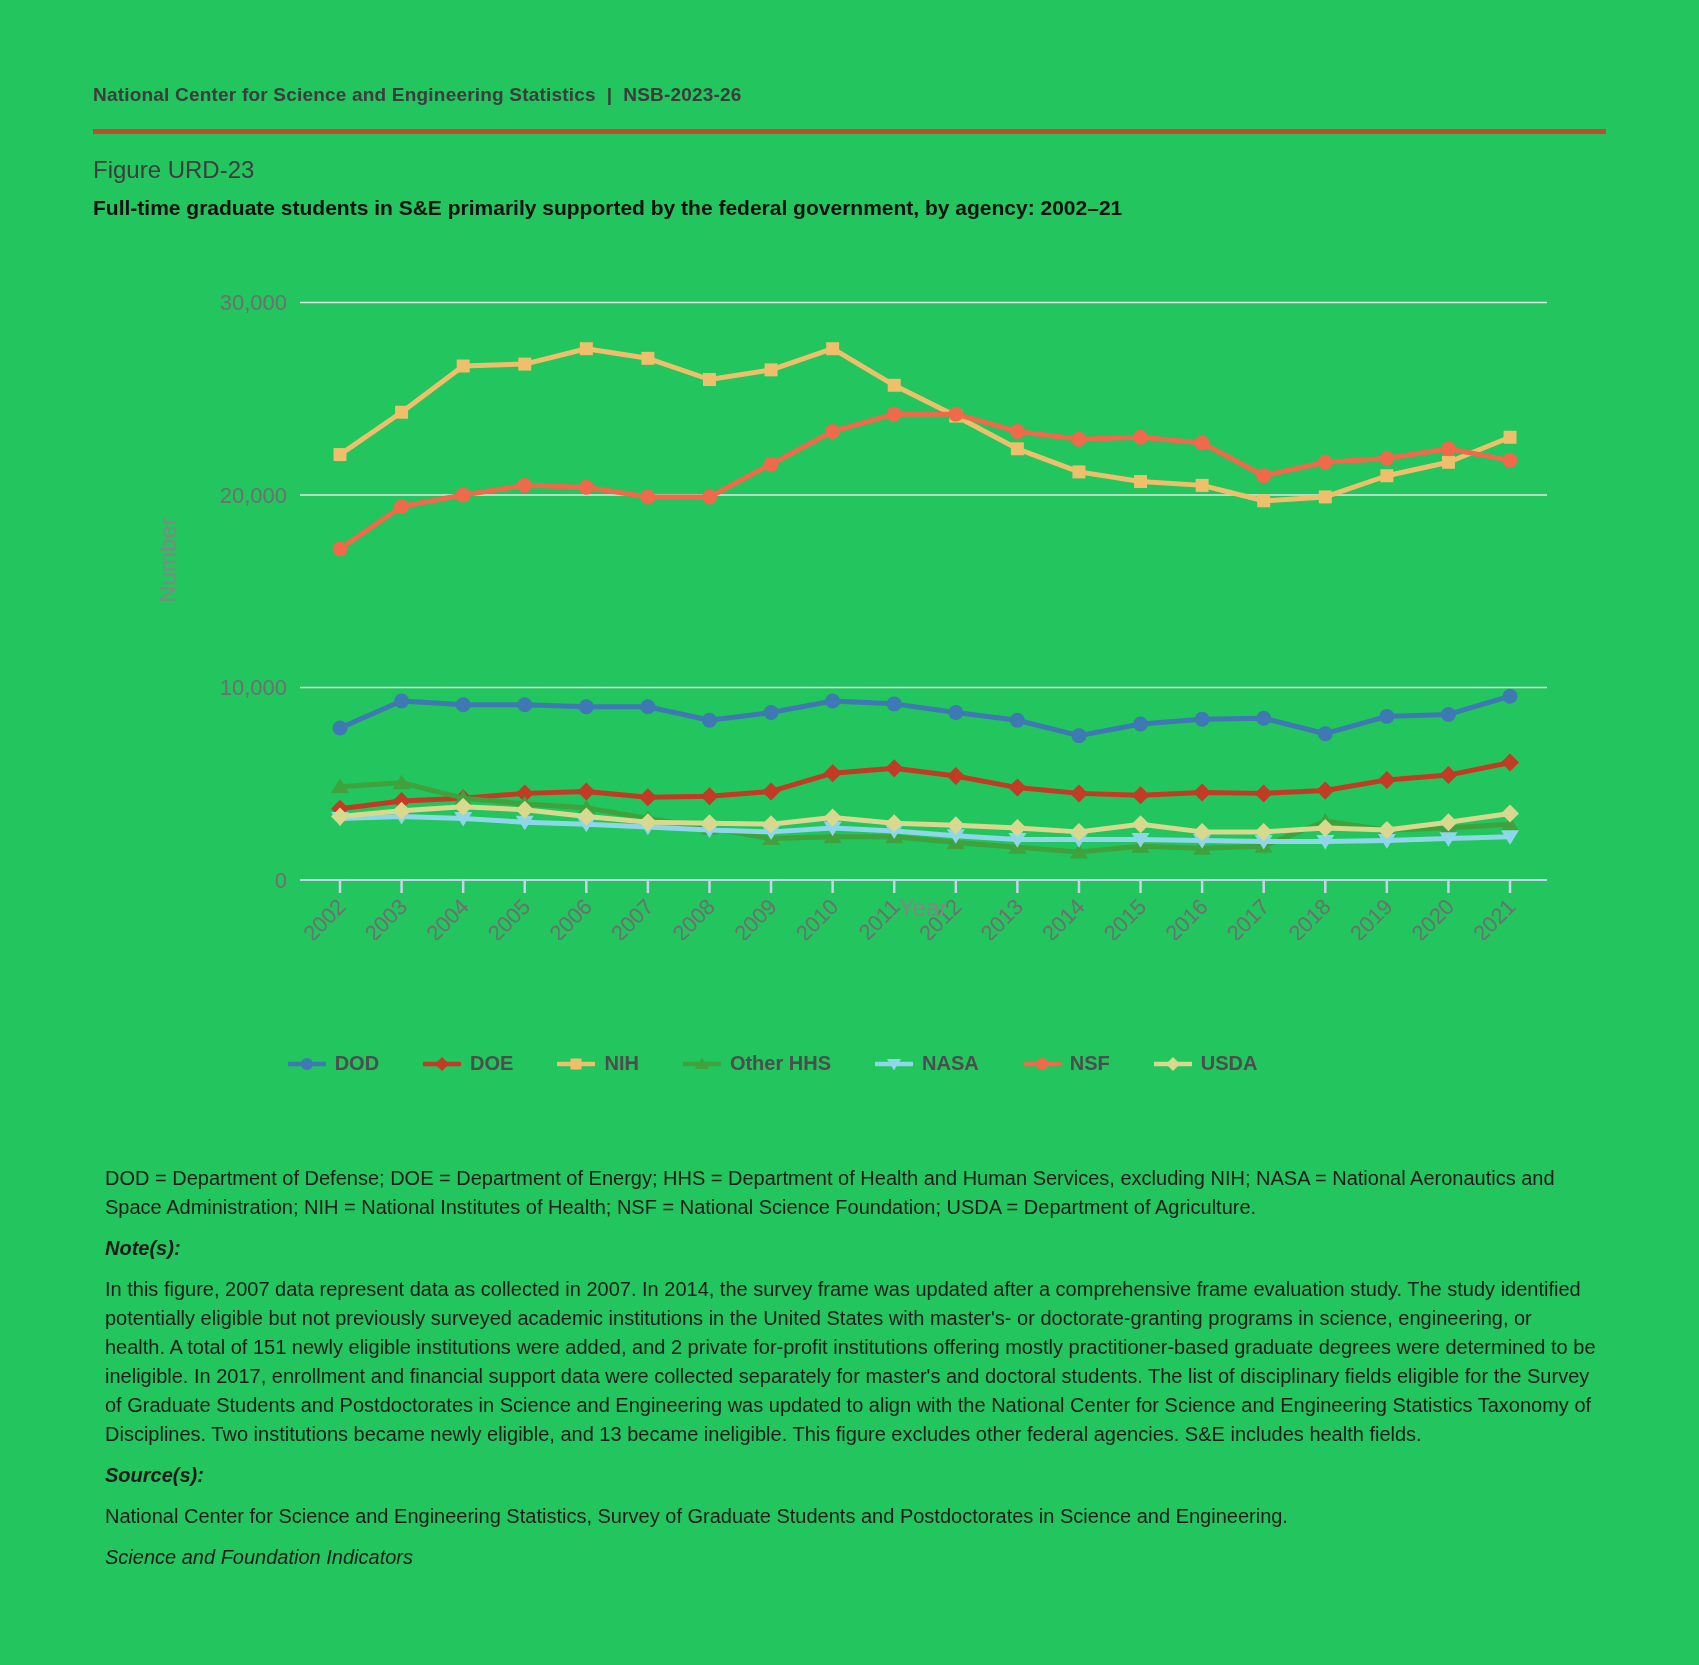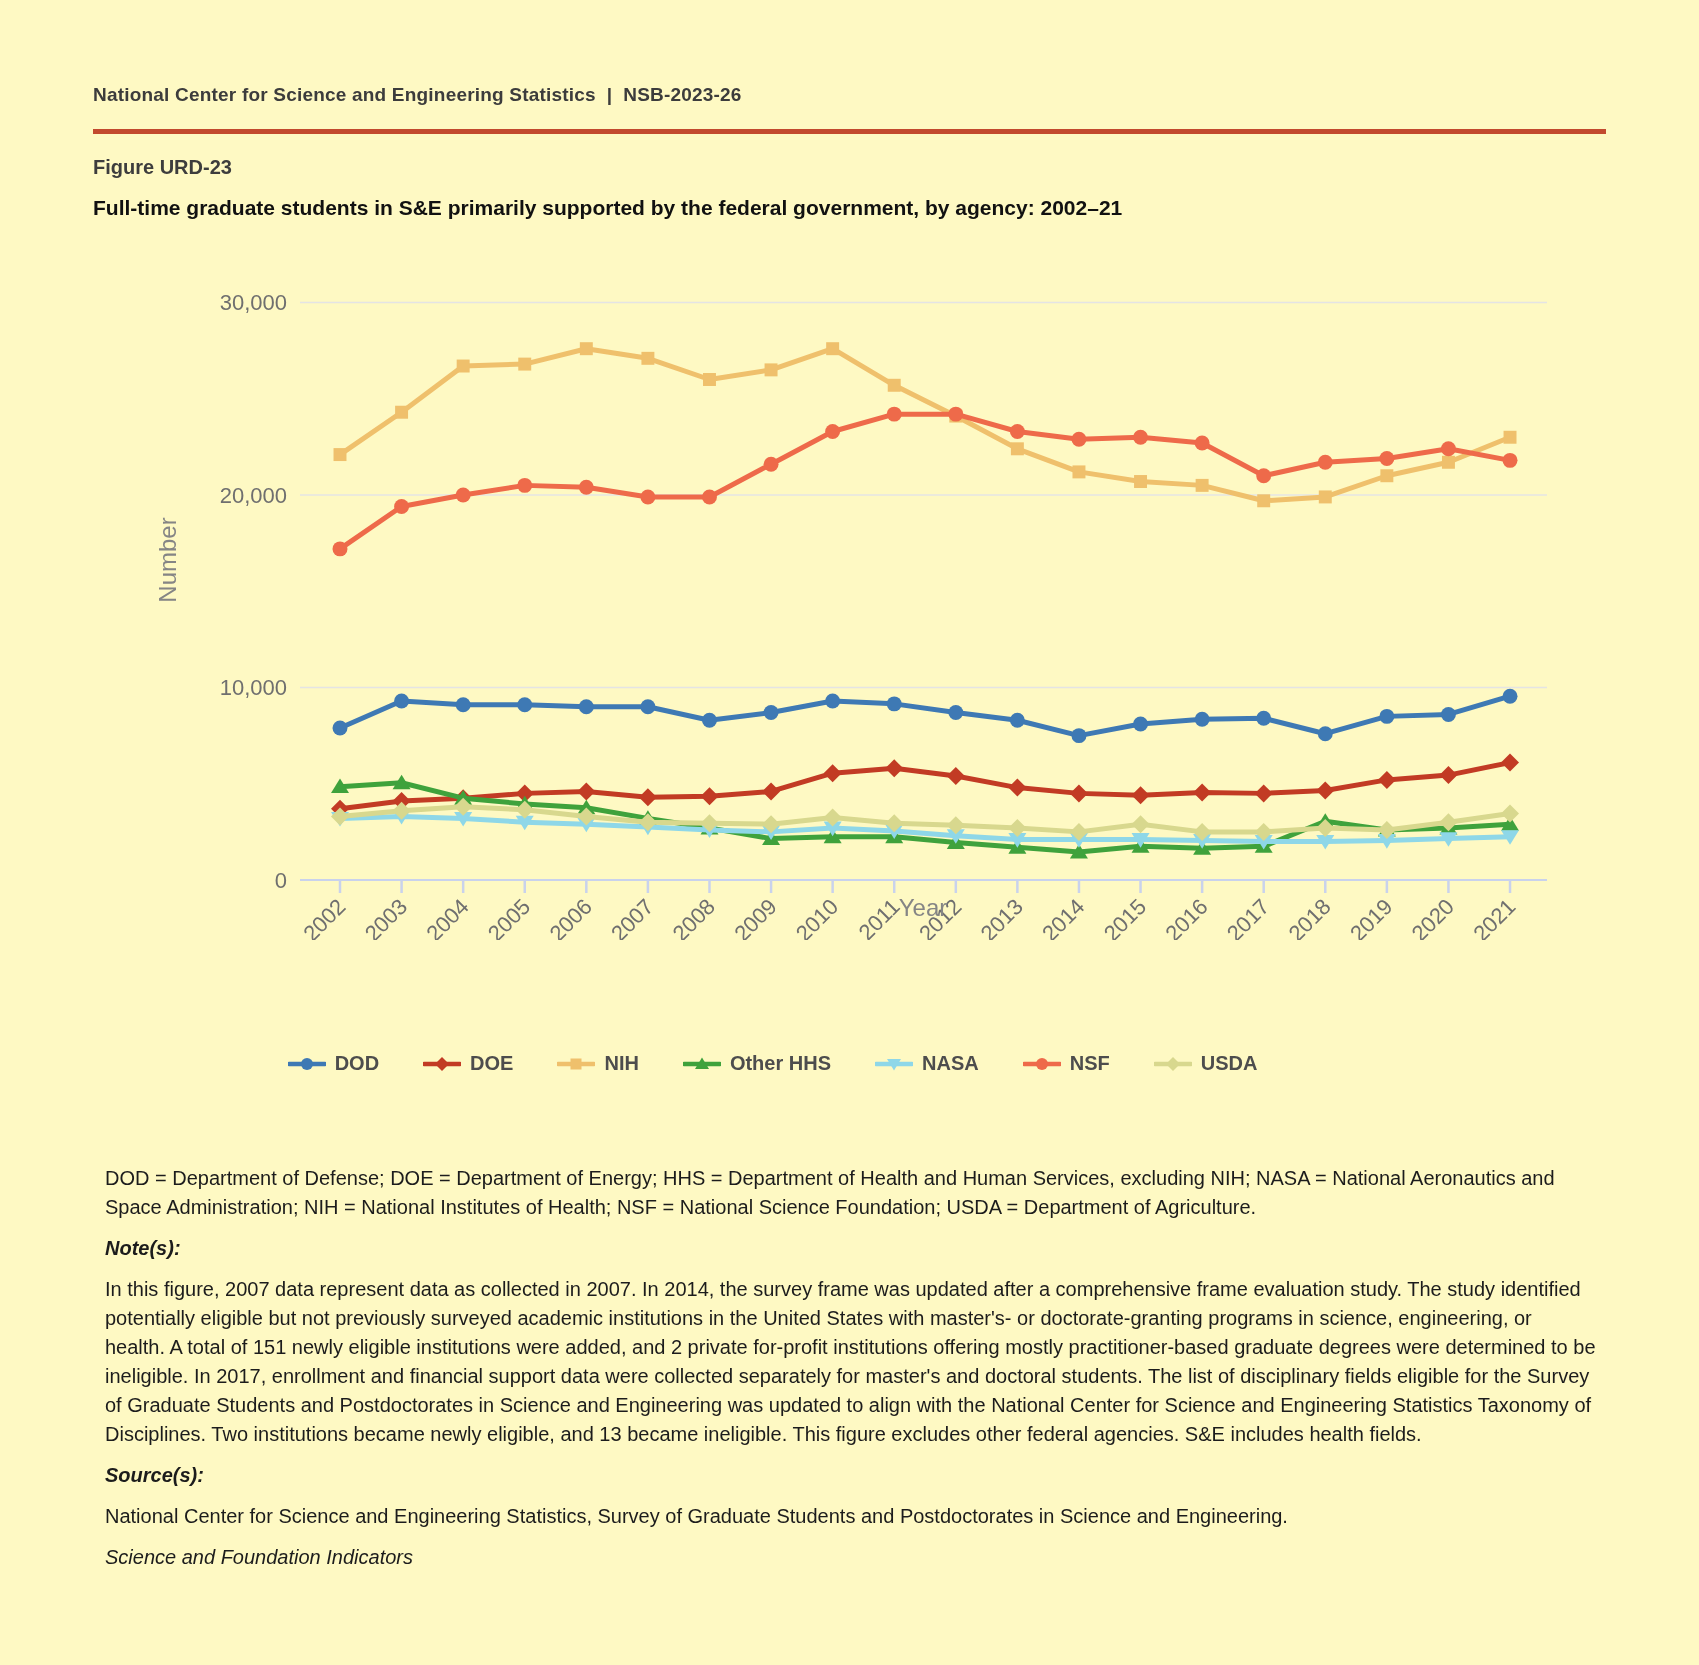--- a/index.html
+++ b/index.html
@@ -1,36 +1,36 @@
 <!DOCTYPE html>
 <html><head>
 <meta charset="utf-8">
 <style>
   html,body{margin:0;padding:0;background:#ffffff;}
   .page{
     position:relative;
     width:1699px;
     height:1665px;
-    background:#fef9c3;
+    background:#22c55e;
     font-family:"Liberation Sans", sans-serif;
     color:#1a1a1a;
     overflow:hidden;
   }
   .doc-header{
     position:absolute; left:93px; top:84px;
     font-size:19px; font-weight:bold; color:#3c3c3c;
     white-space:pre-wrap; letter-spacing:.2px;
   }
   .header-rule{
     position:absolute; left:93px; top:129px;
     width:1513px; height:5px; background:#c24a2e;
   }
   .figure-label{
     position:absolute; left:93px; top:156px;
-    font-size:20px; font-weight:bold; color:#3d3d3d;
+    font-size:24px; font-weight:normal; color:#3d3d3d;
   }
   .chart-title{
     position:absolute; left:93px; top:196px;
     font-size:21px; font-weight:bold; color:#111111;
   }
   .chart-svg{ position:absolute; left:0; top:240px; }
   .legend{
     position:absolute; left:0; top:1052px; width:1545px;
     display:flex; justify-content:center; gap:44px;
   }

